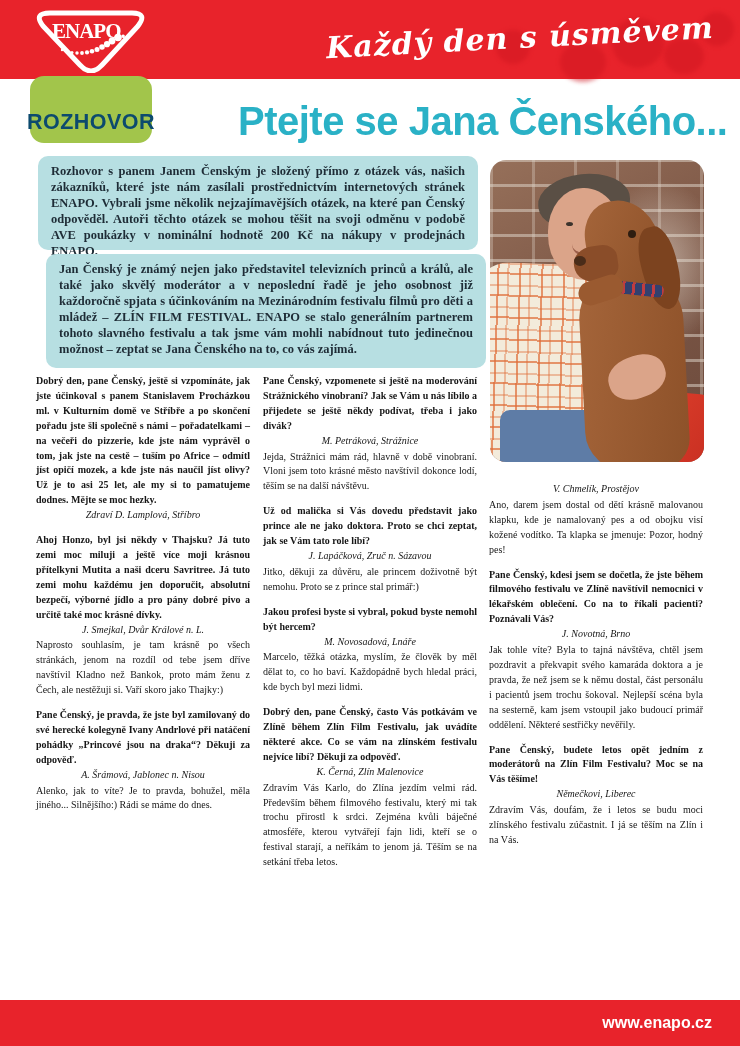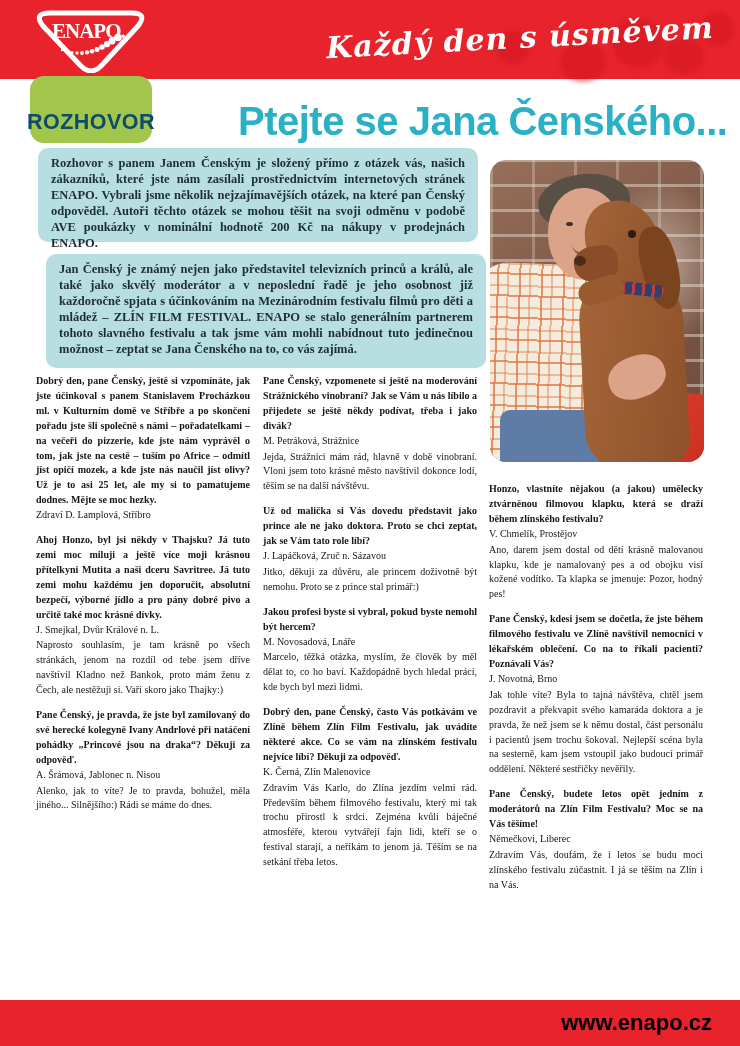--- a/index.html
+++ b/index.html
@@ -32,21 +32,21 @@
     font-weight:700; font-size:21.5px; letter-spacing:.5px; }
   .page-title { position:absolute; left:238px; top:99px;
     font-family:"Liberation Sans", sans-serif; font-weight:700; font-size:40px;
     letter-spacing:-.5px; color:var(--teal, #2ab1c6); white-space:nowrap; }
 
   
   .intro-box { position:absolute; left:38px; width:440px;
     background:var(--box-teal, #b7dfe2); border-radius:10px;
     padding:8px 13px; font-weight:700; font-size:12.5px; line-height:15.9px;
     text-align:justify; color:var(--intro-text, #1e2c36); hyphens:auto; }
-  .intro-box.one { top:148px; height:94px;font-family:Liberation Serif, serif; }
+  .intro-box.one { top:156px; height:94px;font-family:Liberation Serif, serif; }
   .intro-box.two { top:254px; height:114px;margin-left:8px; }
 
   
   .photo { position:absolute; left:490px; top:160px; width:214px; height:302px;
     border-radius:16px; overflow:hidden;
     background:
       repeating-linear-gradient(0deg, rgba(226,217,206,.5) 0 3px, rgba(0,0,0,0) 3px 25px),
       repeating-linear-gradient(90deg, rgba(226,217,206,.32) 0 3px, rgba(0,0,0,0) 3px 42px),
       linear-gradient(150deg, #96705a 0%, #7e5847 45%, #6b4a3c 100%); }
   .photo div { position:absolute; }
@@ -83,28 +83,28 @@
   .hand { left:118px; top:196px; width:58px; height:42px; background:#dba489; border-radius:45%; transform:rotate(-20deg); }
 
   
   .col { position:absolute; width:214px; font-size:10px; line-height:14.9px;
     text-align:justify; hyphens:auto; }
   .col.c1 { left:36px;  top:374px; }
   .col.c2 { left:263px; top:374px; }
   .col.c3 { left:489px; top:482px; }
   .col p.question  { font-weight:700; margin:10px 0 0; }
   .col p.question:first-child { margin-top:0; }
-  .col p.signature { text-align:left; margin:0 0 1px; }
+  .col p.signature { font-style:italic; text-align:center; margin:0 0 1px; }
   .col p.answer    { margin:0 0 2px; }
 
   
   .footer-band { position:absolute; left:0; top:1000px; width:740px; height:46px;
     background:var(--red, #e8232b); }
-  .footer-url { position:absolute; right:28px; top:0; line-height:46px; color:#000000;
-    font-family:"Liberation Sans", sans-serif; font-weight:700; font-size:22px; }
+  .footer-url { position:absolute; right:28px; top:0; line-height:46px; color:#ffffff;
+    font-family:"Liberation Sans", sans-serif; font-weight:700; font-size:16px; }
 </style>
 </head>
 <body>
 
 <div class="page">
 
   <div class="header-band">
     <div class="blob b1"></div>
     <div class="blob b2"></div>
     <div class="blob b3"></div>
@@ -178,21 +178,20 @@
       <p class="signature">J. Lapáčková, Zruč n. Sázavou</p>
       <p class="answer">Jitko, děkuji za důvěru, ale princem doživotně být nemohu. Proto se z prince stal primář:)</p>
       <p class="question">Jakou profesi byste si vybral, pokud byste nemohl být hercem?</p>
       <p class="signature">M. Novosadová, Lnáře</p>
       <p class="answer">Marcelo, těžká otázka, myslím, že člověk by měl dělat to, co ho baví. Každopádně bych hledal práci, kde bych byl mezi lidmi.</p>
       <p class="question">Dobrý den, pane Čenský, často Vás potkávám ve Zlíně během Zlín Film Festivalu, jak uvádíte některé akce. Co se vám na zlínském festivalu nejvíce líbí? Děkuji za odpověď.</p>
       <p class="signature">K. Černá, Zlín Malenovice</p>
       <p class="answer">Zdravím Vás Karlo, do Zlína jezdím velmi rád. Především během filmového festivalu, který mi tak trochu přirostl k srdci. Zejména kvůli báječné atmosféře, kterou vytvářejí fajn lidi, kteří se o festival starají, a neříkám to jenom já. Těším se na setkání třeba letos.</p>
     </div>
   <div class="col c3">
-      <p class="question">Honzo, vlastníte nějakou (a jakou) umělecky ztvárněnou filmovou klapku, která se draží během zlínského festivalu?</p>
       <p class="signature">V. Chmelík, Prostějov</p>
       <p class="answer">Ano, darem jsem dostal od dětí krásně malovanou klapku, kde je namalovaný pes a od obojku visí kožené vodítko. Ta klapka se jmenuje: Pozor, hodný pes!</p>
       <p class="question">Pane Čenský, kdesi jsem se dočetla, že jste během filmového festivalu ve Zlíně navštívil nemocnici v lékařském oblečení. Co na to říkali pacienti? Poznávali Vás?</p>
       <p class="signature">J. Novotná, Brno</p>
       <p class="answer">Jak tohle víte? Byla to tajná návštěva, chtěl jsem pozdravit a překvapit svého kamaráda doktora a je pravda, že než jsem se k němu dostal, část personálu i pacientů jsem trochu šokoval. Nejlepší scéna byla na sesterně, kam jsem vstoupil jako budoucí primář oddělení. Některé sestřičky nevěřily.</p>
       <p class="question">Pane Čenský, budete letos opět jedním z moderátorů na Zlín Film Festivalu? Moc se na Vás těšíme!</p>
       <p class="signature">Němečkovi, Liberec</p>
       <p class="answer">Zdravím Vás, doufám, že i letos se budu moci zlínského festivalu zúčastnit. I já se těším na Zlín i na Vás.</p>
     </div>
 

